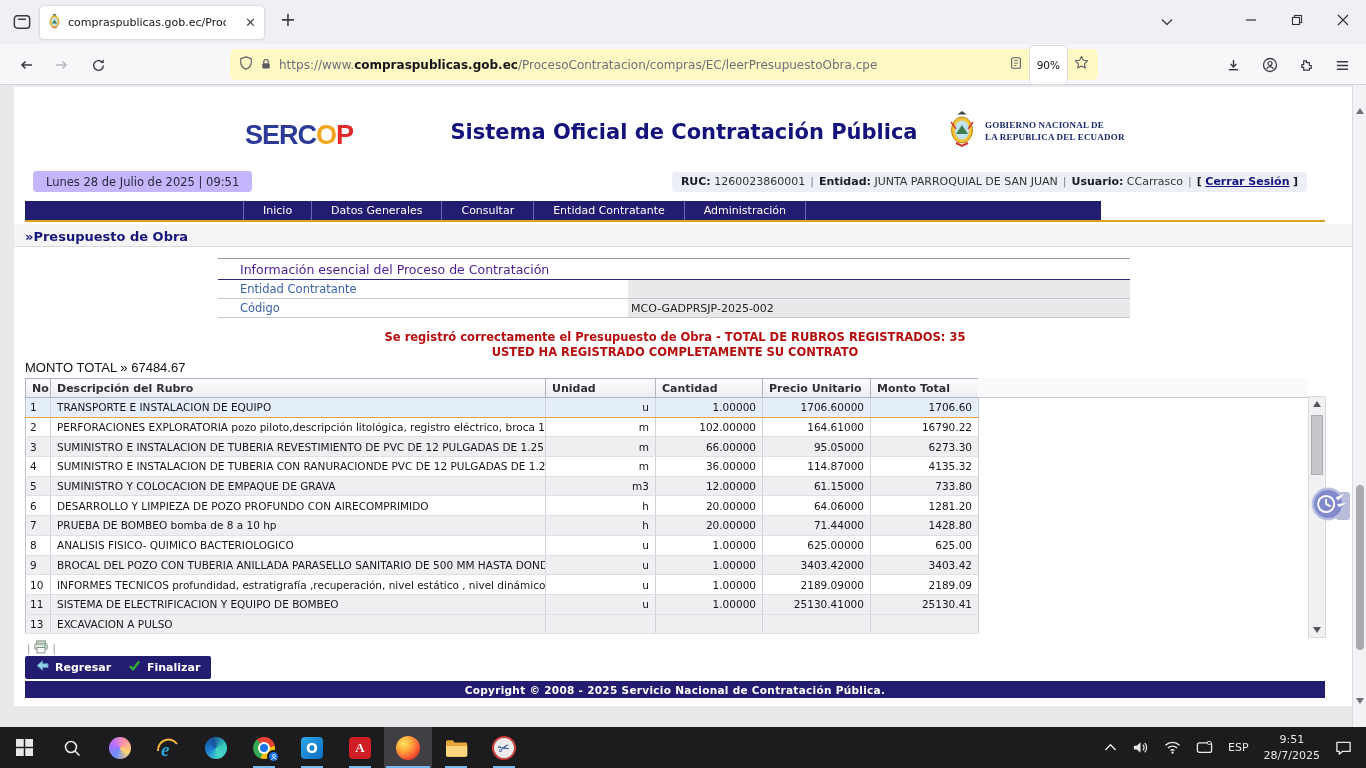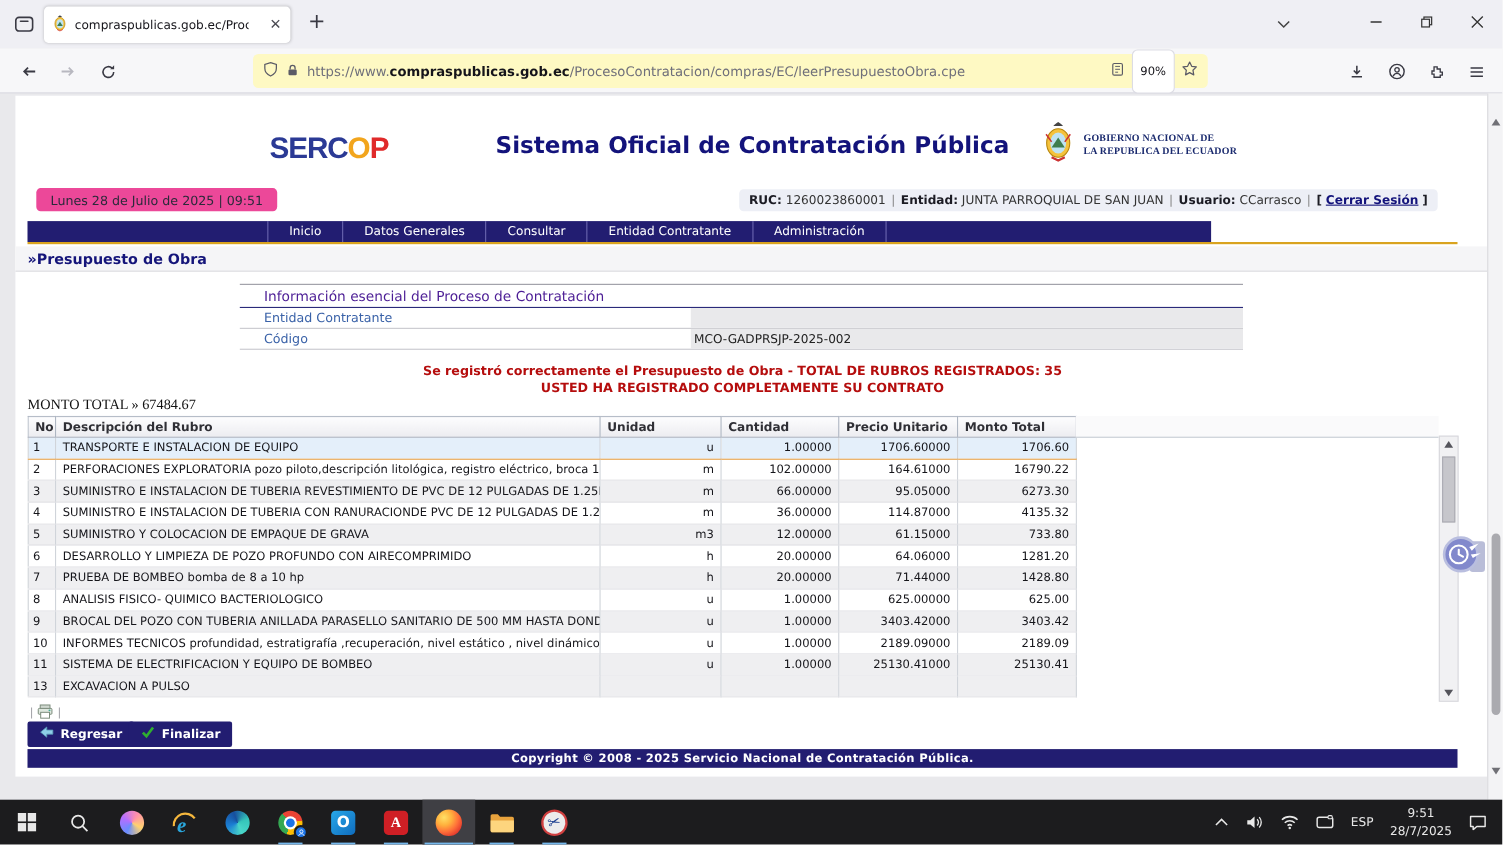--- a/index.html
+++ b/index.html
@@ -30,21 +30,21 @@
   
   #page { position:absolute; left:14px; top:87px; width:1338px; height:619px; background:#fff; }
   .abs { position:absolute; }
 
   .sercop { left:231px; top:33px; font-size:27px; font-weight:bold; letter-spacing:-1px; font-family:"Liberation Sans",sans-serif; }
   .sercop .p1 { color:#2b3a95; } .sercop .p2 { color:#f2a51d; } .sercop .p3 { color:#e02a2a; }
   .site-title { left:300px; top:33px; width:740px; text-align:center; font-size:21px; font-weight:bold; color:#13137b; }
   .gov { left:933px; top:23px; display:flex; align-items:center; gap:8px; }
   .gov-txt { font-family:"Liberation Serif",serif; font-weight:bold; font-size:9px; color:#1a2a6e; line-height:1.35; letter-spacing:.2px; }
 
-  .date-pill { left:19px; top:84px; height:21px; background:#ec4899; border-radius:4px; padding:4px 13px;
+  .date-pill { left:19px; top:84px; height:21px; background:#c4b5fd; border-radius:4px; padding:4px 13px;
                font-size:11.5px; color:#2a2a3a; }
   .session { right:45px; top:85px; height:20px; background:#edeff6; border-radius:4px; padding:3px 9px;
              font-size:11px; color:#333; white-space:nowrap; }
   .session b { color:#1c1c24; }
   .session .pipe { color:#888; padding:0 5px; }
   .logout { color:#13137b; font-weight:bold; text-decoration:underline; }
 
   .mainnav { left:11px; top:114px; width:1076px; height:19px; background:#221d71; display:flex; align-items:flex-end; padding-left:218px; }
   .mainnav .nav-item { color:#fff; font-size:11px; padding:0 19px; height:19px; display:flex; align-items:center; border-left:1px solid #6a66b0; }
   .mainnav .nav-item:last-child { border-right:1px solid #6a66b0; }
@@ -54,21 +54,21 @@
   .breadcrumb { left:11px; top:142px; font-size:13px; font-weight:bold; color:#15157a; }
 
   .info { left:204px; top:171px; width:912px; border-top:1px solid #9a9aa2; }
   .info-title { height:21px; border-bottom:1px solid #2a2a7a; display:flex; align-items:center; padding-left:22px;
                 font-size:12.5px; font-weight:normal; color:#4c1d95; }
   .info-row { height:19px; display:flex; border-bottom:1px solid #c8c8ce; font-size:11.5px; }
   .info-label { width:410px; color:#3a62a8; padding-left:22px; display:flex; align-items:center; }
   .info-value { flex:1; background:#e9e9eb; color:#222; font-size:11px; display:flex; align-items:center; padding-left:3px; }
 
   .alert { left:11px; top:243px; width:1300px; text-align:center; color:#b50d0d; font-weight:bold; font-size:11.5px; line-height:14.5px; }
-  .monto { left:11px; top:273px; font-family:Liberation Serif, serif; font-size:13px; color:#111; }
+  .monto { left:11px; top:273px; font-family:Liberation Sans, sans-serif; font-size:13px; color:#111; }
 
   .tbl-wrap { left:11px; top:291px; width:1283px; height:260px; overflow:hidden; position:absolute; }
   table.rubros { border-collapse:collapse; table-layout:fixed; width:953px; font-size:10.5px; border-left:1px solid #c0c6cc; }
   table.rubros th { height:19px; background:linear-gradient(#fdfdfe,#ececf0); border:1px solid #aeb6c2;
         font-size:11px; color:#2f2f35; text-align:left; padding:0 6px; font-weight:bold; }
   table.rubros td { height:19.7px; border-right:1px solid #d0d4da; border-bottom:1px solid #e0e0e4; color:#15151a;
         white-space:nowrap; overflow:hidden; }
   .c-no { width:25px; padding-left:4px; }
   .c-desc { width:495px; padding:0 6px; }
   .c-u { width:110px; } .c-q { width:107px; } .c-p { width:108px; } .c-m { width:108px; }

